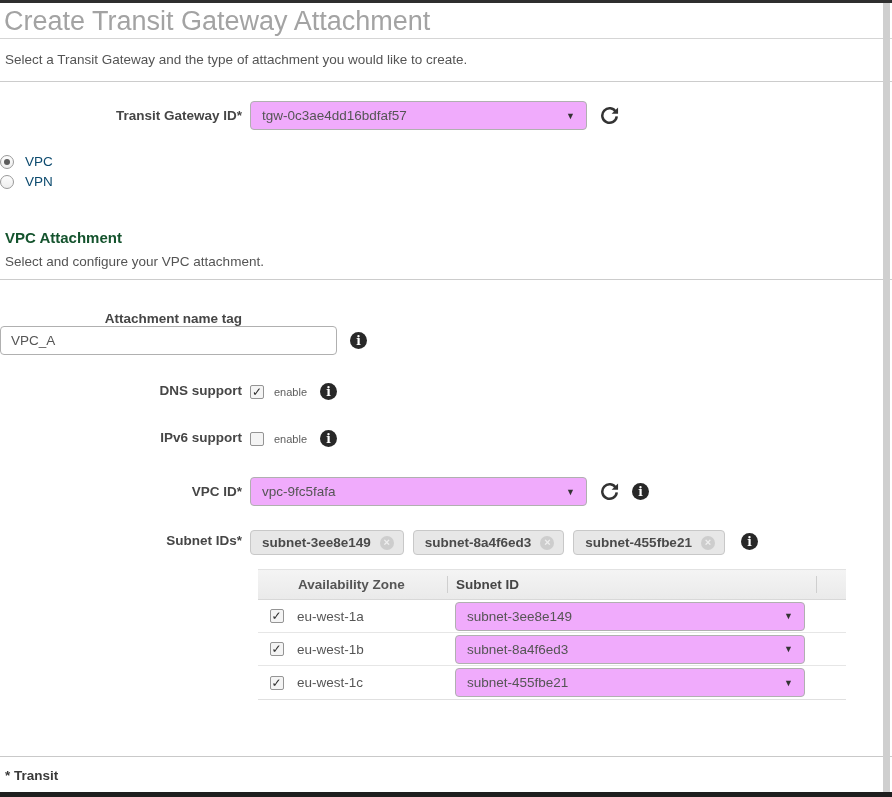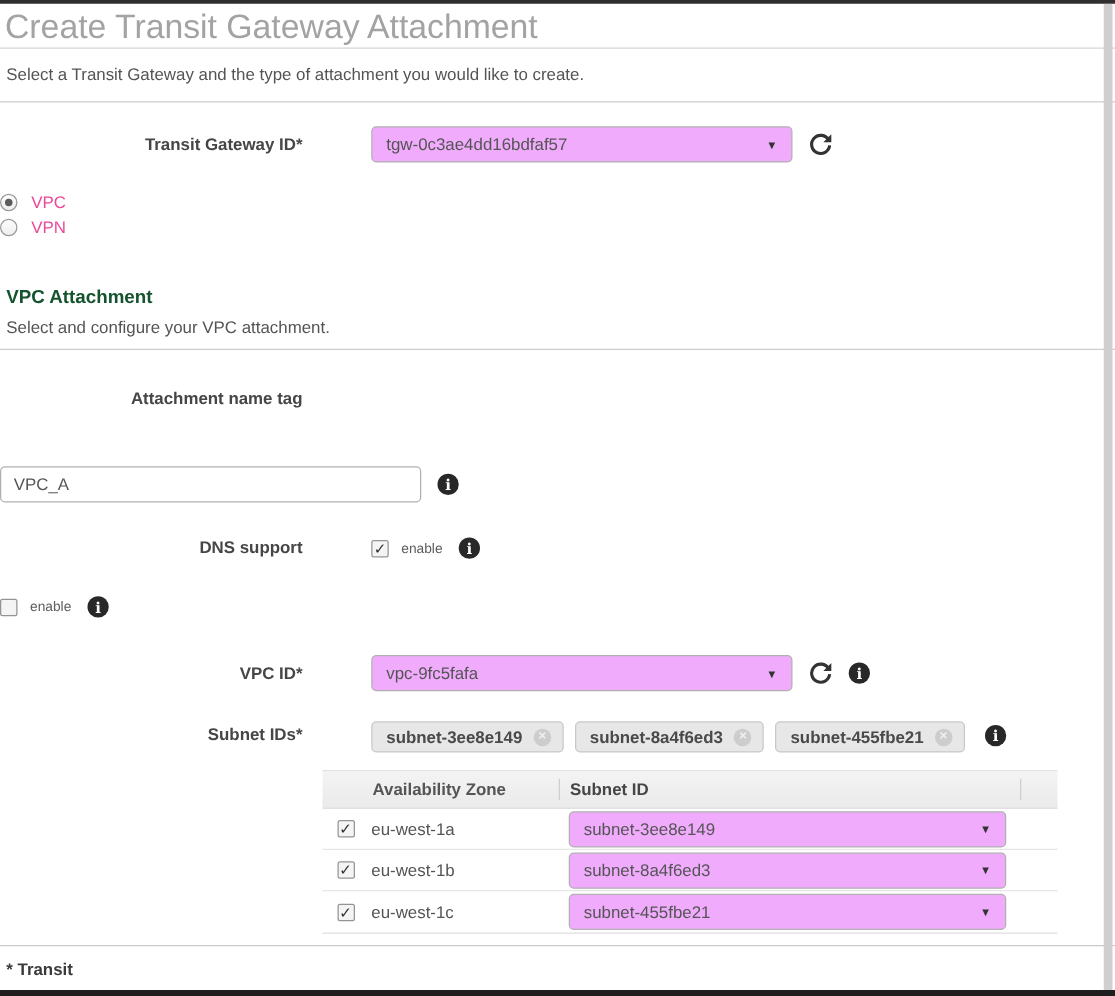--- a/index.html
+++ b/index.html
@@ -14,21 +14,21 @@
     position:absolute; top:0; right:2px; bottom:5px; width:7px;
     background:#cfcfcf; z-index:5;
   }
   
   .title-bar { padding:3px 8px 2px 4px; border-bottom:1px solid #d5d5d5; }
   .page-title { font-size:27px; font-weight:400; color:#a3a3a3; line-height:30px; }
   .intro { padding:13px 8px 14px 5px; border-bottom:1px solid #cccccc;
            font-size:13.5px; color:#545454; }
   
   .form-block-1 { padding-top:19px; }
-  .frow { display:flex; align-items:flex-start;gap:47px; }
+  .frow { display:flex; align-items:flex-start; }
   .flabel { width:250px; min-width:250px; text-align:right; padding-right:8px;
             font-weight:bold; font-size:13.5px; color:#464646; padding-top:7px; }
   .fctrl { display:flex; align-items:center; }
   
   .selectbox {
     width:337px; height:29px; border:1px solid #b0b0b0; border-radius:4px;
     background:#f0abfc; display:flex; align-items:center; justify-content:space-between;
     padding:0 11px; font-size:13.5px; color:#555; cursor:pointer;
   }
   .selectbox .caret { font-size:9px; color:#333; }
@@ -39,21 +39,21 @@
   }
   .iconbtn { margin-left:13px; display:inline-flex; align-items:center; cursor:pointer; }
   .info-icon {
     margin-left:13px; width:17px; height:17px; border-radius:50%;
     background:#282828; color:#fff; display:inline-flex; align-items:center;
     justify-content:center; font-family:"DejaVu Serif", serif;
     font-weight:bold; font-size:12px; line-height:1; cursor:pointer; flex:none;
   }
   
   .radio-group { display:flex; flex-direction:column; gap:5px; padding-top:4px; }
-  .radio-opt { display:flex; align-items:center; gap:11px; font-size:13.5px; color:#ec4899; cursor:pointer; }
+  .radio-opt { display:flex; align-items:center; gap:11px; font-size:13.5px; color:#0c4a6e; cursor:pointer; }
   .radio {
     width:14px; height:14px; border-radius:50%; border:1px solid #999;
     background:linear-gradient(#fdfdfd,#eee); position:relative; flex:none;
   }
   .radio.on::after {
     content:""; position:absolute; left:3px; top:3px; width:6px; height:6px;
     border-radius:50%; background:#5c5c5c;
   }
   
   .checkbox {
@@ -167,20 +167,21 @@
     <div class="frow mb-dns">
       <div class="flabel" style="padding-top:0;">DNS support</div>
       <div class="fctrl" style="padding-top:0;">
         <span class="checkbox">✓</span>
         <span class="enable-label">enable</span>
         <span class="info-icon">i</span>
       </div>
     </div>
 
     <div class="frow mb-ipv6">
+      <div class="flabel" style="padding-top:0;">IPv6 support</div>
       <div class="fctrl" style="padding-top:0;">
         <span class="checkbox"></span>
         <span class="enable-label">enable</span>
         <span class="info-icon">i</span>
       </div>
     </div>
 
     <div class="frow mb-vpc">
       <div class="flabel">VPC ID*</div>
       <div class="fctrl">

